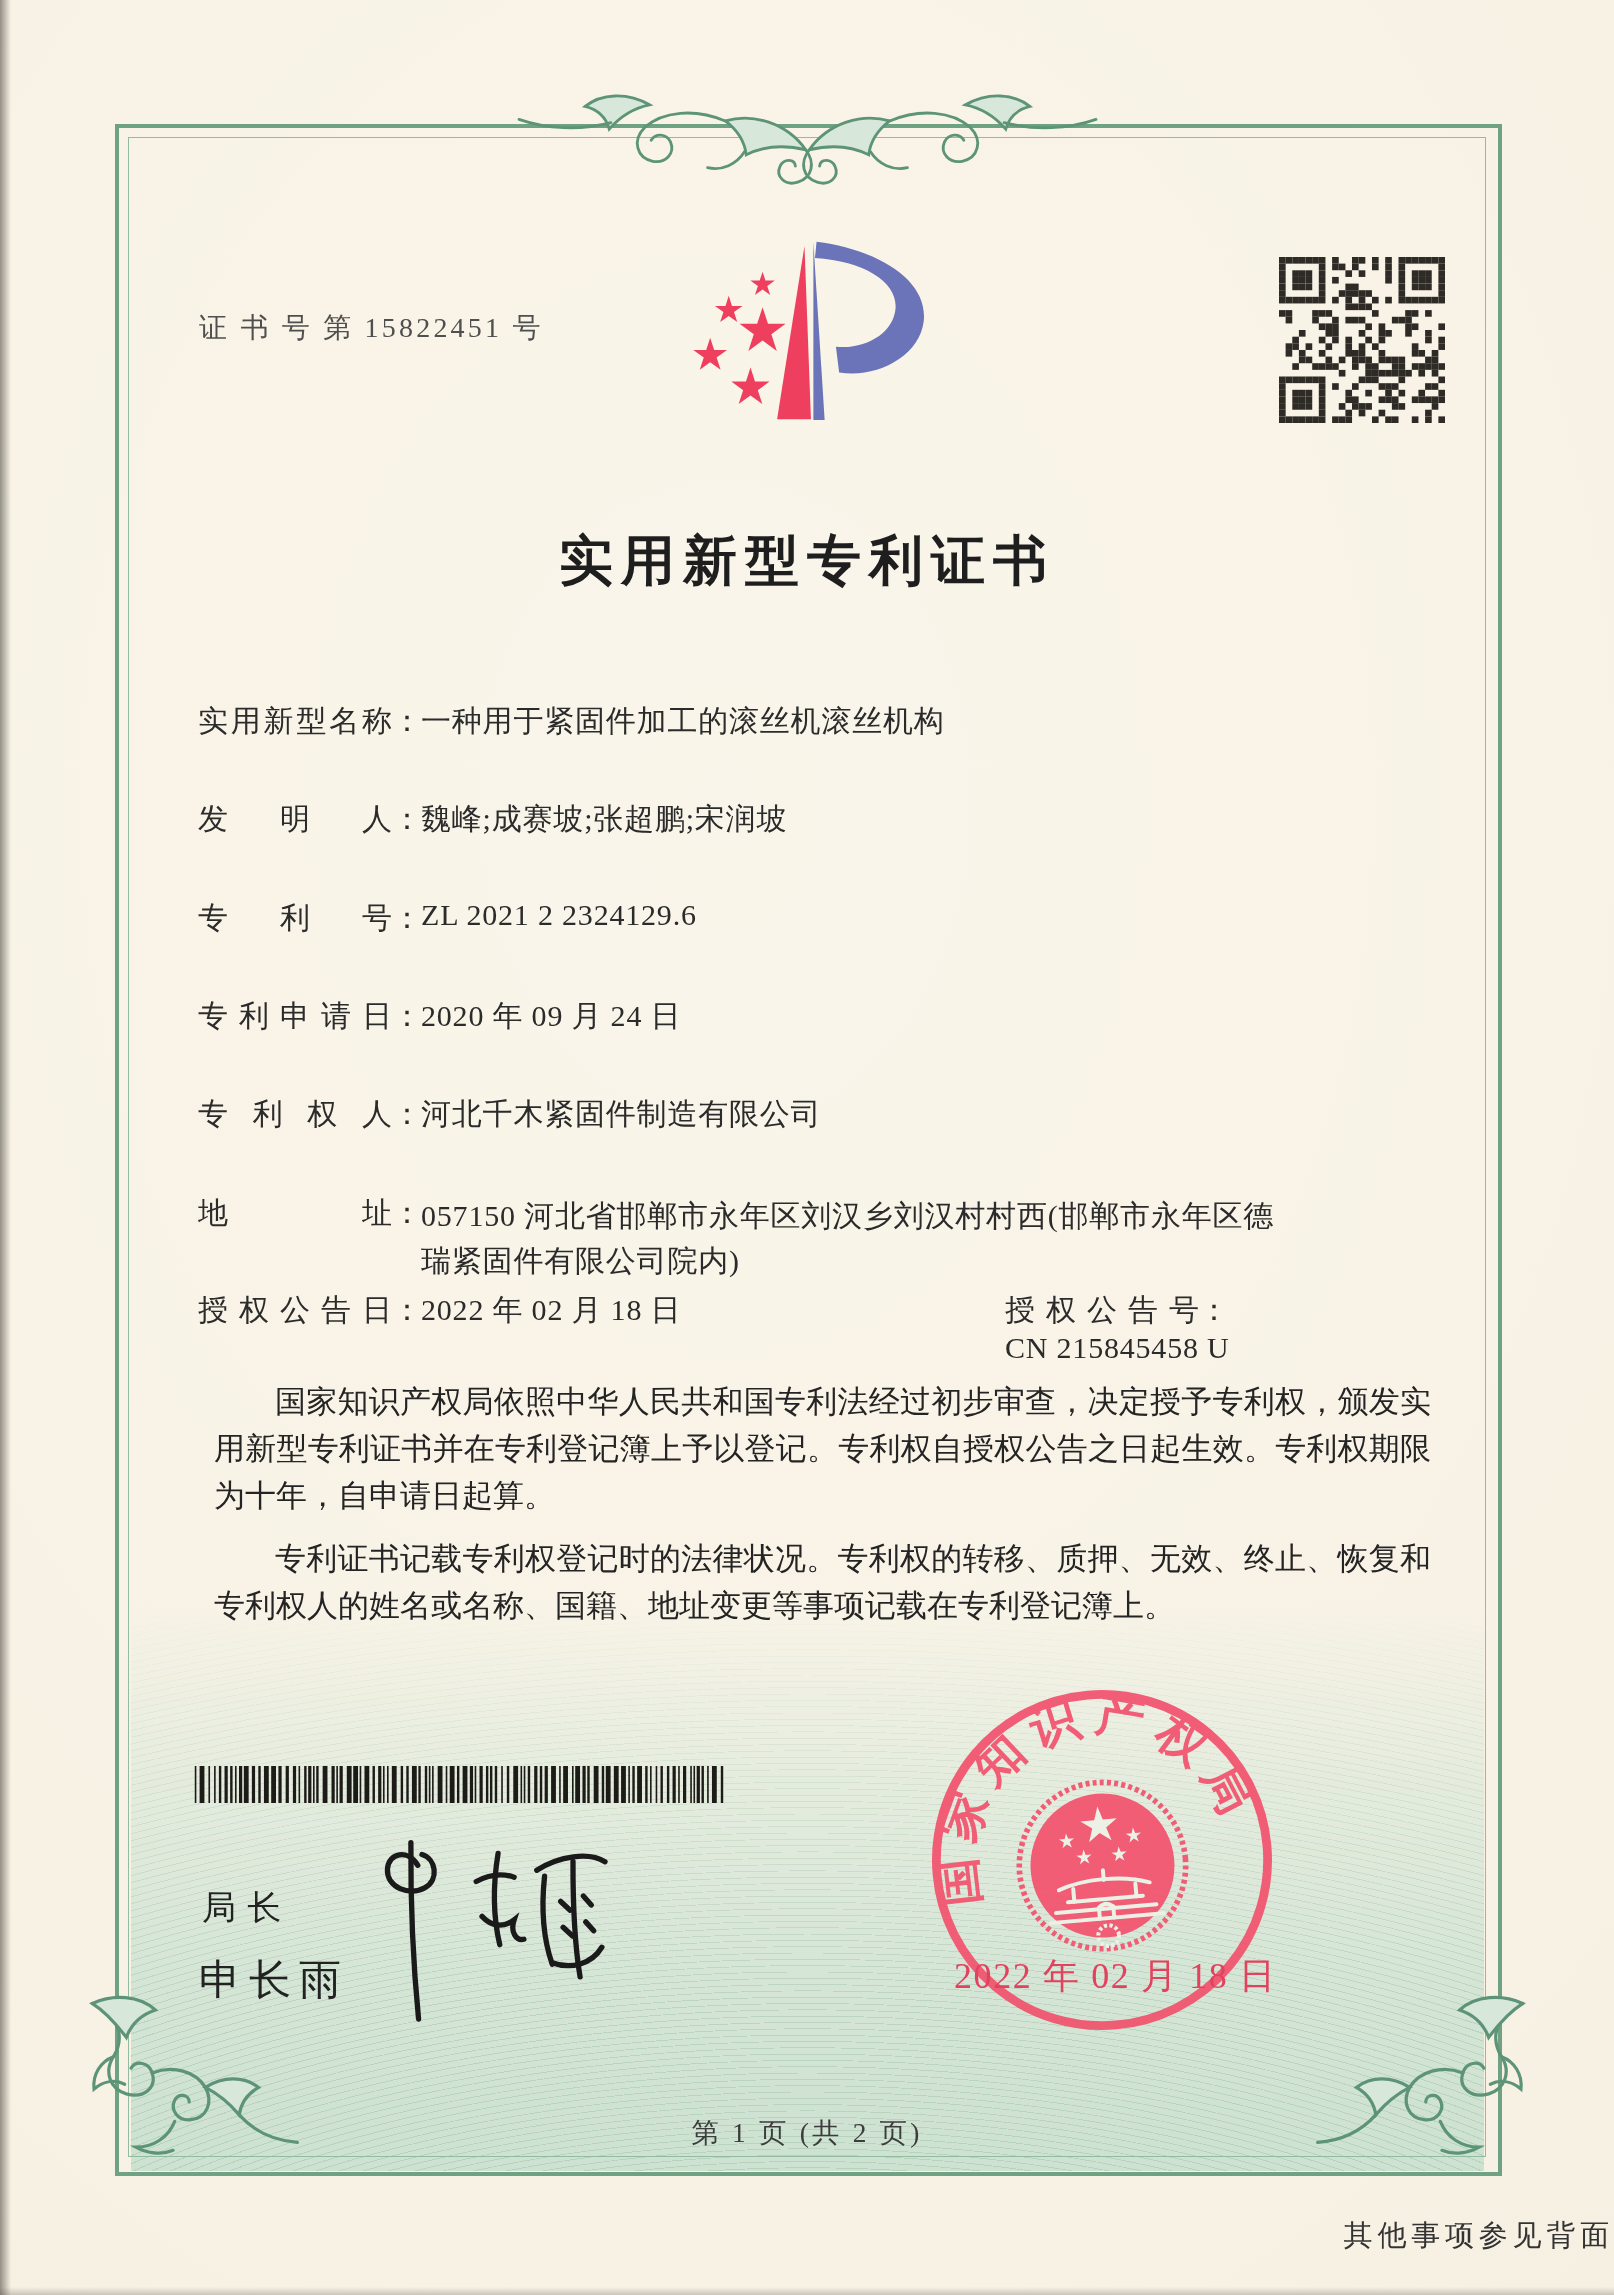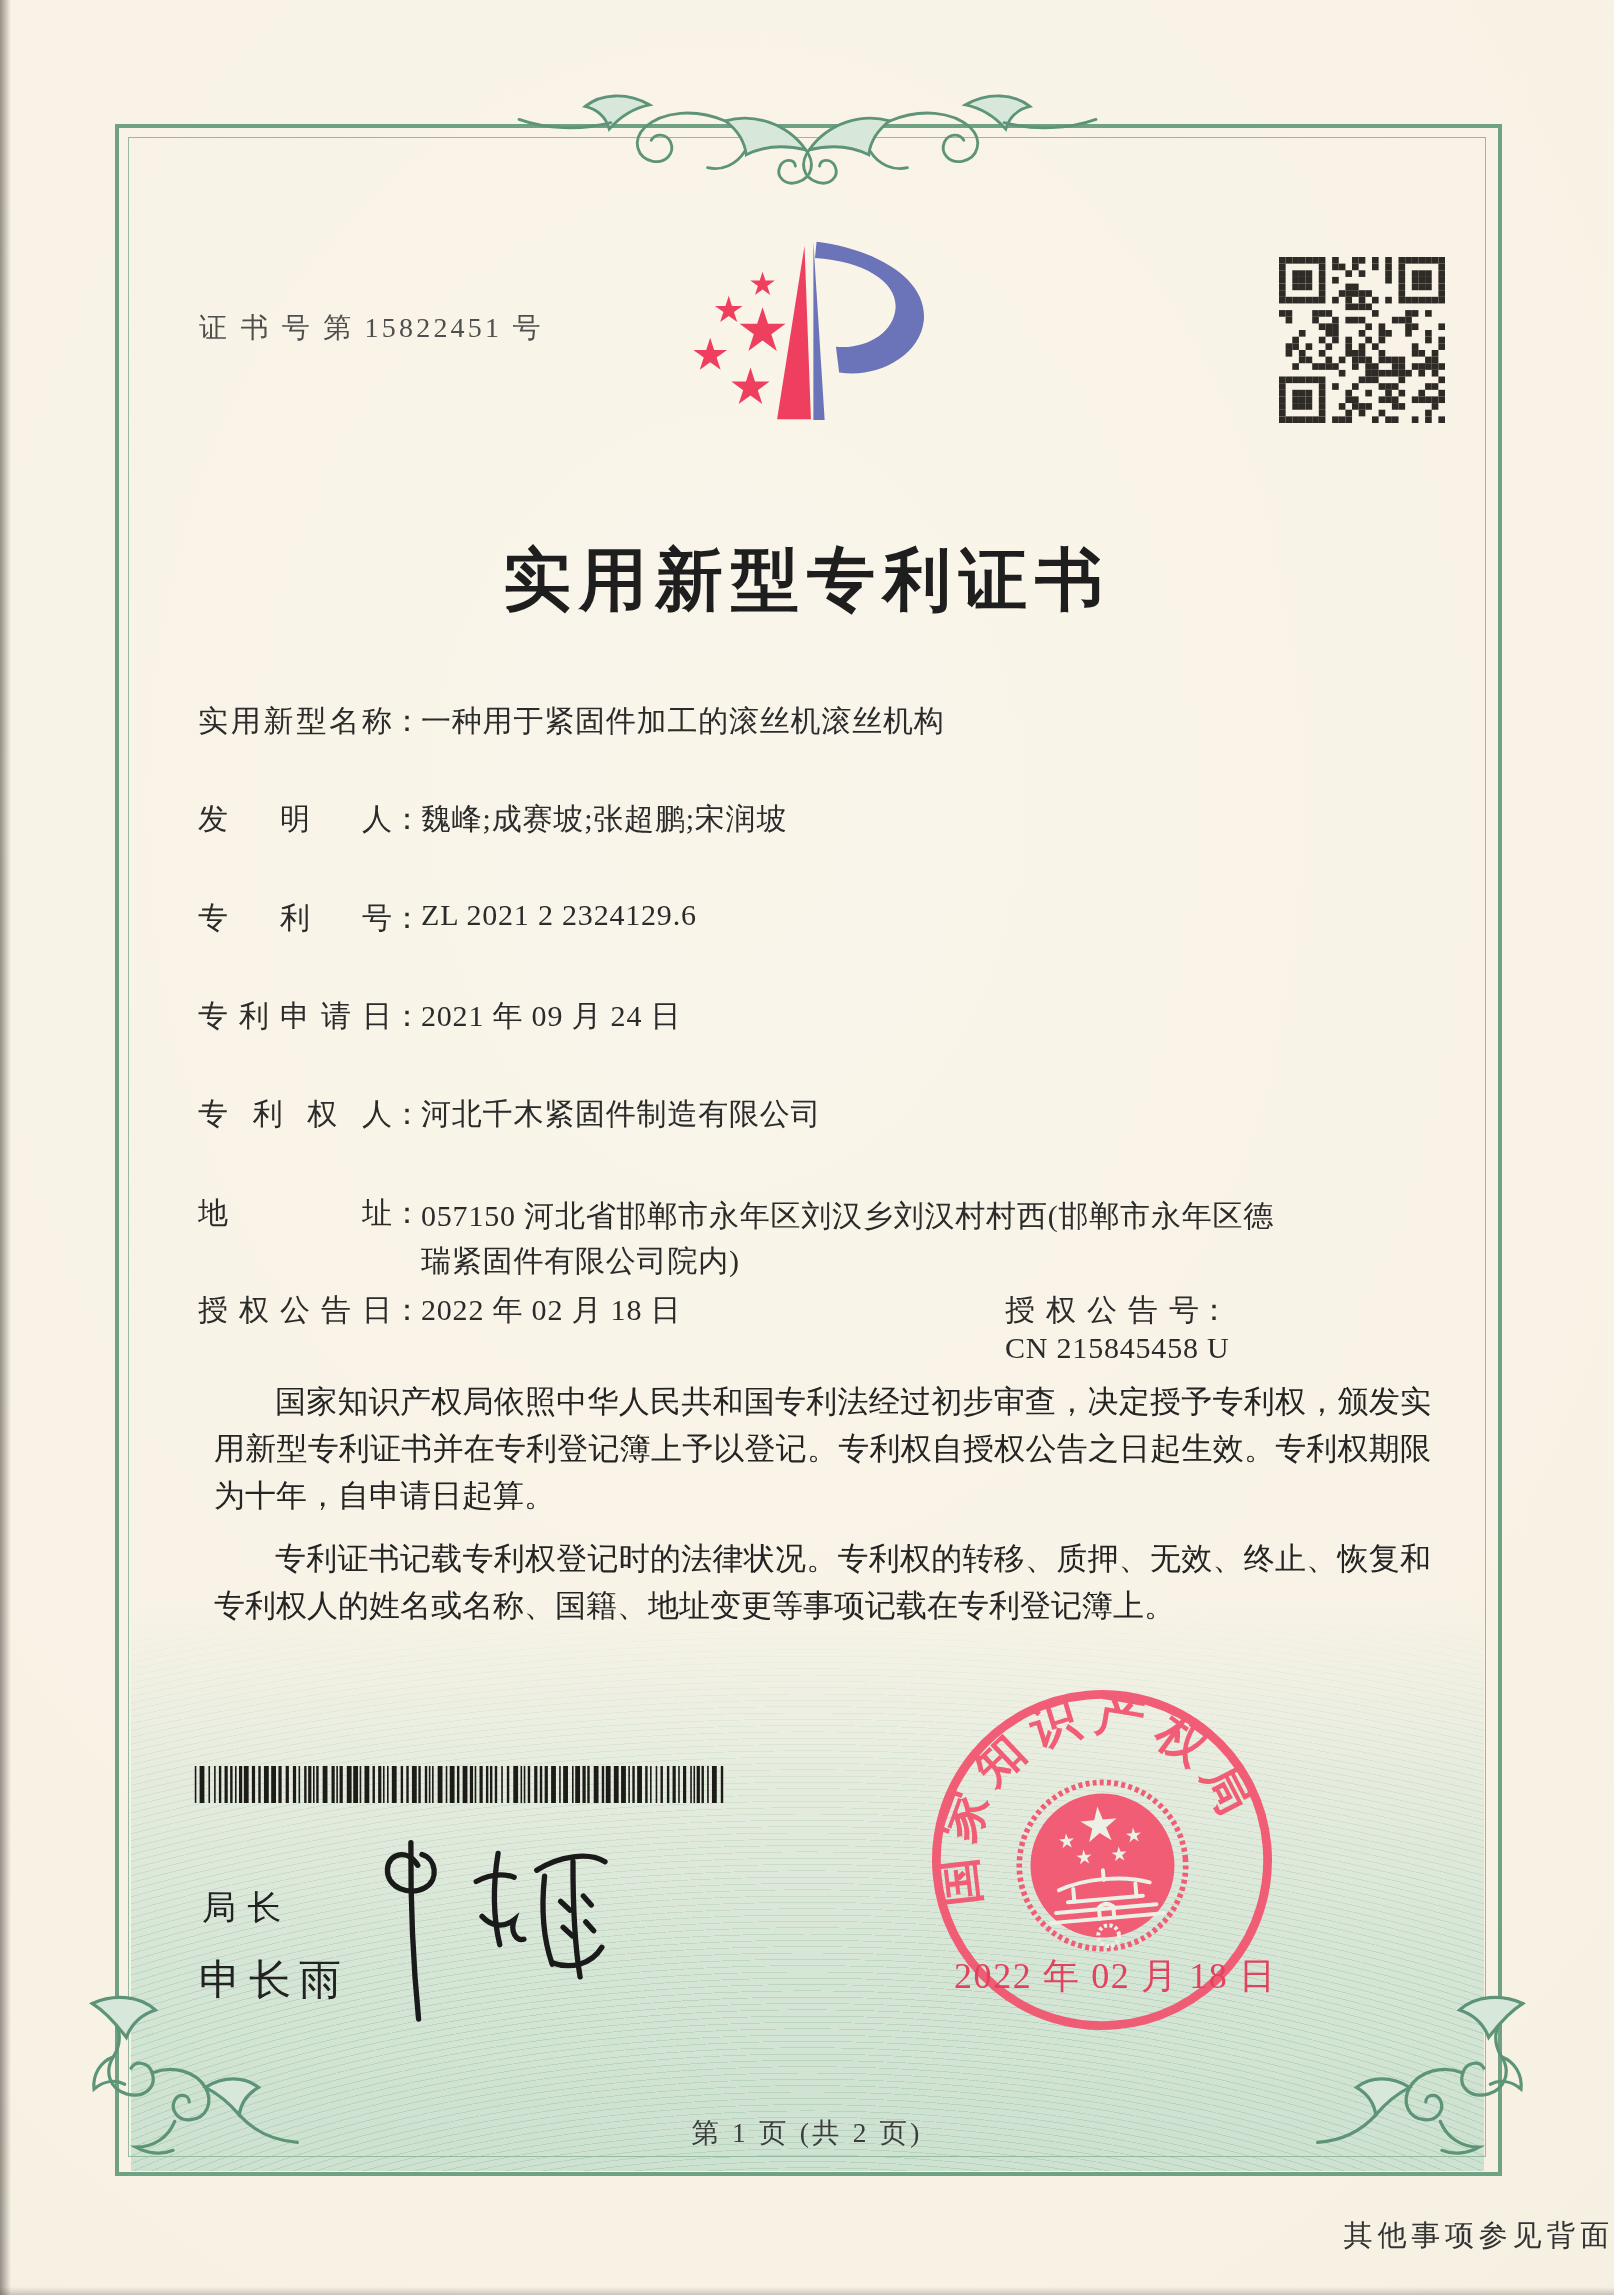--- a/index.html
+++ b/index.html
@@ -20,21 +20,21 @@
         background:linear-gradient(to bottom, rgba(216,232,219,0) 0%, rgba(214,231,216,0.55) 30%,
                    rgba(207,227,211,0.85) 65%, rgba(203,225,208,0.95) 100%);}
   .waves{position:absolute;left:131px;top:1602px;width:1353px;height:569px;
         background:repeating-radial-gradient(ellipse 1372px 767px at 50% 185%,
           rgba(104,156,120,0.22) 0px, rgba(104,156,120,0.22) 1.6px, transparent 1.6px, transparent 11.3px);
         -webkit-mask-image:linear-gradient(to bottom, transparent 0, rgba(0,0,0,.55) 30%, #000 70%);
         mask-image:linear-gradient(to bottom, transparent 0, rgba(0,0,0,.55) 30%, #000 70%);}
 
   .cert-no{position:absolute;left:199px;top:309px;font-size:28px;letter-spacing:3.2px;color:#4f4f4f;}
   .title{position:absolute;left:0;top:489px;width:1614px;text-align:center;
-        font-size:68px;font-weight:700;letter-spacing:8px;color:#1e1e1e;}
+        font-size:54px;font-weight:700;letter-spacing:8px;color:#1e1e1e;}
 
   .row{position:absolute;left:198px;width:1259px;font-size:30px;color:#2b2b2b;}
   .row .lbl{display:inline-block;width:194px;text-align:justify;text-align-last:justify;vertical-align:top;}
   .row .colon{display:inline-block;width:29px;vertical-align:top;}
   .row .val{display:inline-block;width:993px;vertical-align:top;letter-spacing:0.8px;}
   .row .val.narrow{width:864px;line-height:45px;}
   .grant-no{position:absolute;left:807px;top:0;}
   .grant-no .lbl{width:194px;}
   .paras{position:absolute;left:198px;top:1362px;width:1249px;font-size:31px;line-height:47px;
         color:#242424;text-align:justify;}
@@ -398,21 +398,21 @@
   <div class="row" style="top:701px">
     <span class="lbl">实用新型名称</span><span class="colon">：</span><span class="val">一种用于紧固件加工的滚丝机滚丝机构</span>
   </div>
   <div class="row" style="top:799px">
     <span class="lbl">发明人</span><span class="colon">：</span><span class="val">魏峰;成赛坡;张超鹏;宋润坡</span>
   </div>
   <div class="row" style="top:898px">
     <span class="lbl">专利号</span><span class="colon">：</span><span class="val">ZL 2021 2 2324129.6</span>
   </div>
   <div class="row" style="top:996px">
-    <span class="lbl">专利申请日</span><span class="colon">：</span><span class="val">2021 年 09 月 24 日</span>
+    <span class="lbl">专利申请日</span><span class="colon">：</span><span class="val">2020 年 09 月 24 日</span>
   </div>
   <div class="row" style="top:1094px">
     <span class="lbl">专利权人</span><span class="colon">：</span><span class="val">河北千木紧固件制造有限公司</span>
   </div>
   <div class="row" style="top:1193px">
     <span class="lbl">地址</span><span class="colon">：</span><span class="val narrow">057150 河北省邯郸市永年区刘汉乡刘汉村村西(邯郸市永年区德瑞紧固件有限公司院内)</span>
   </div>
   <div class="row" style="top:1290px">
     <span class="lbl">授权公告日</span><span class="colon">：</span><span class="val" style="width:452px">2022 年 02 月 18 日</span>
     <span class="grant-no">

